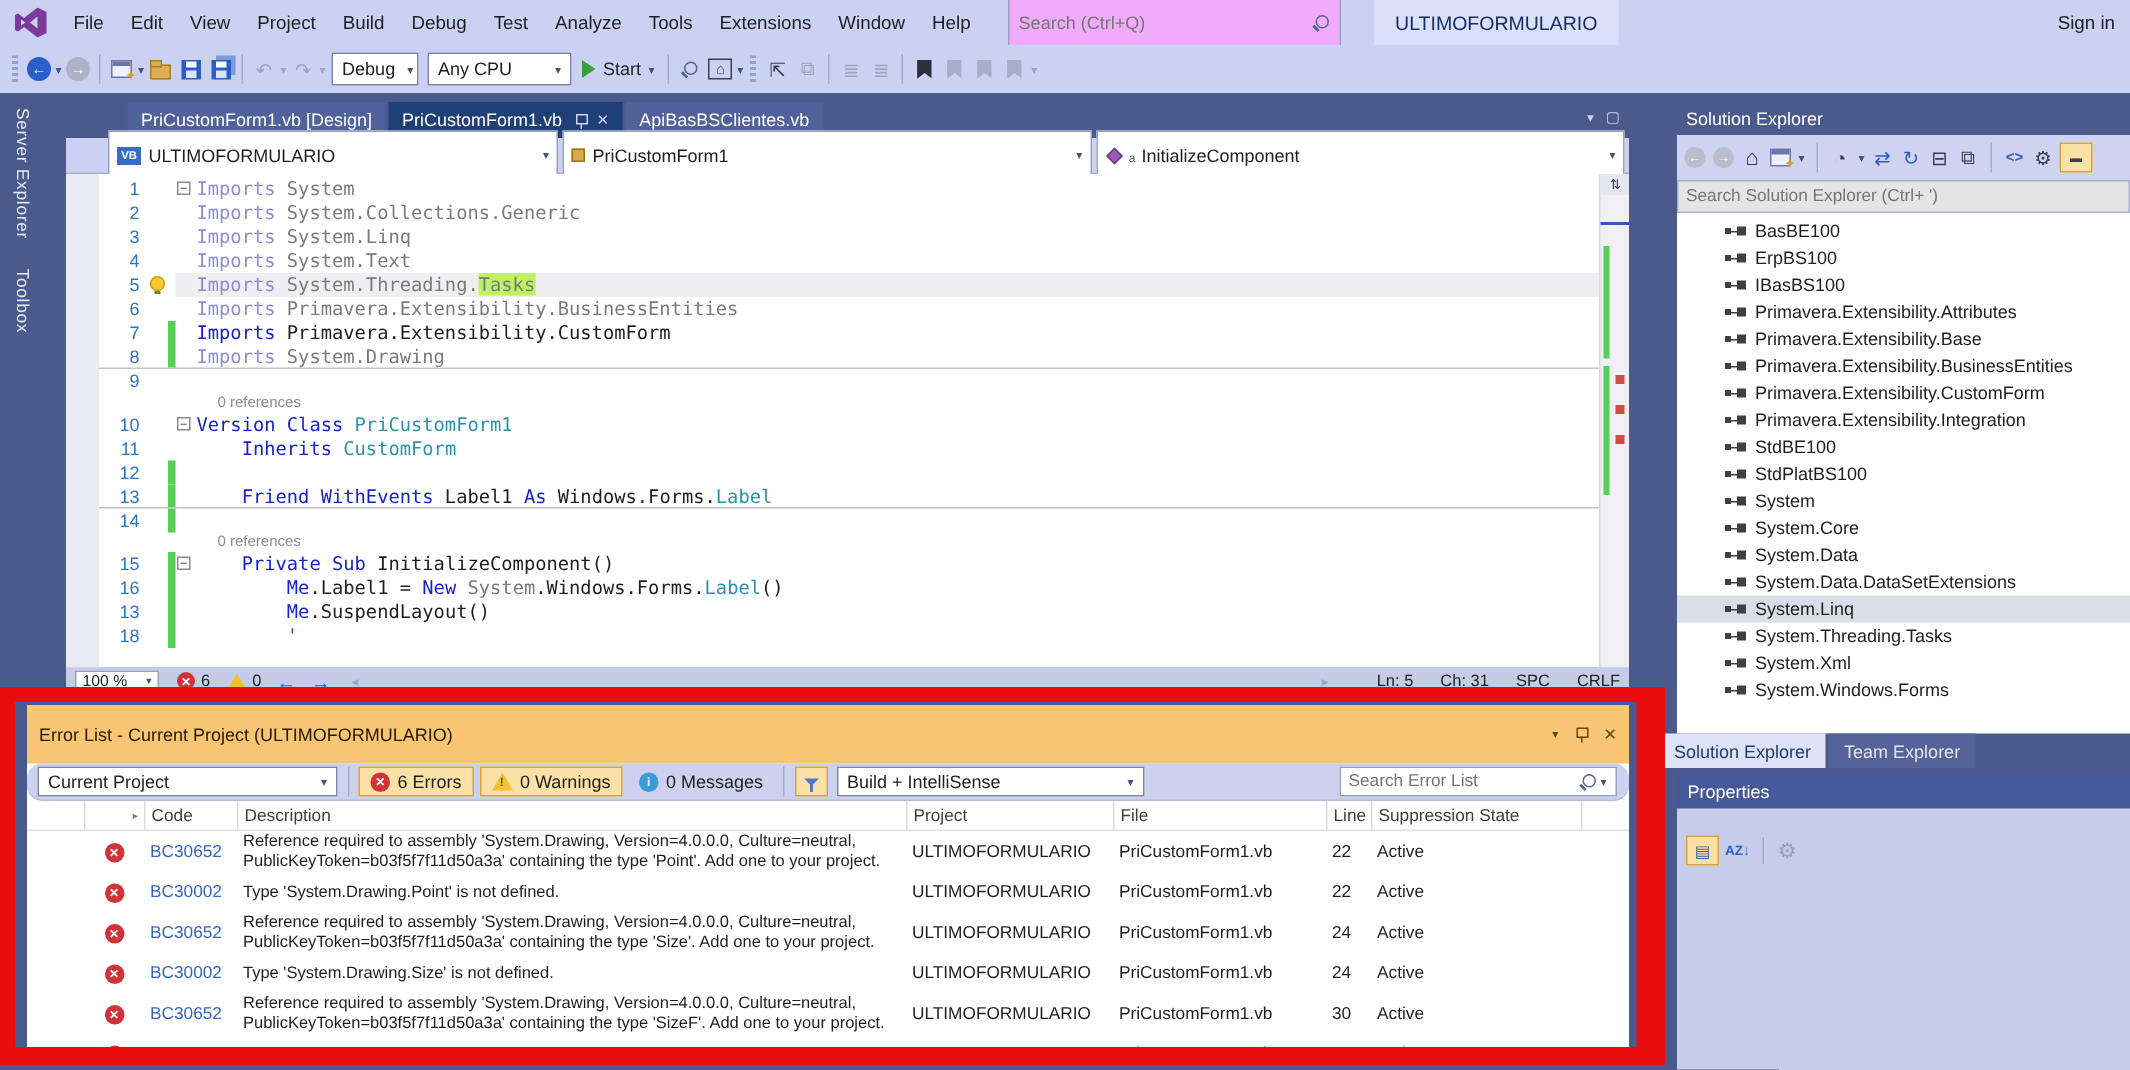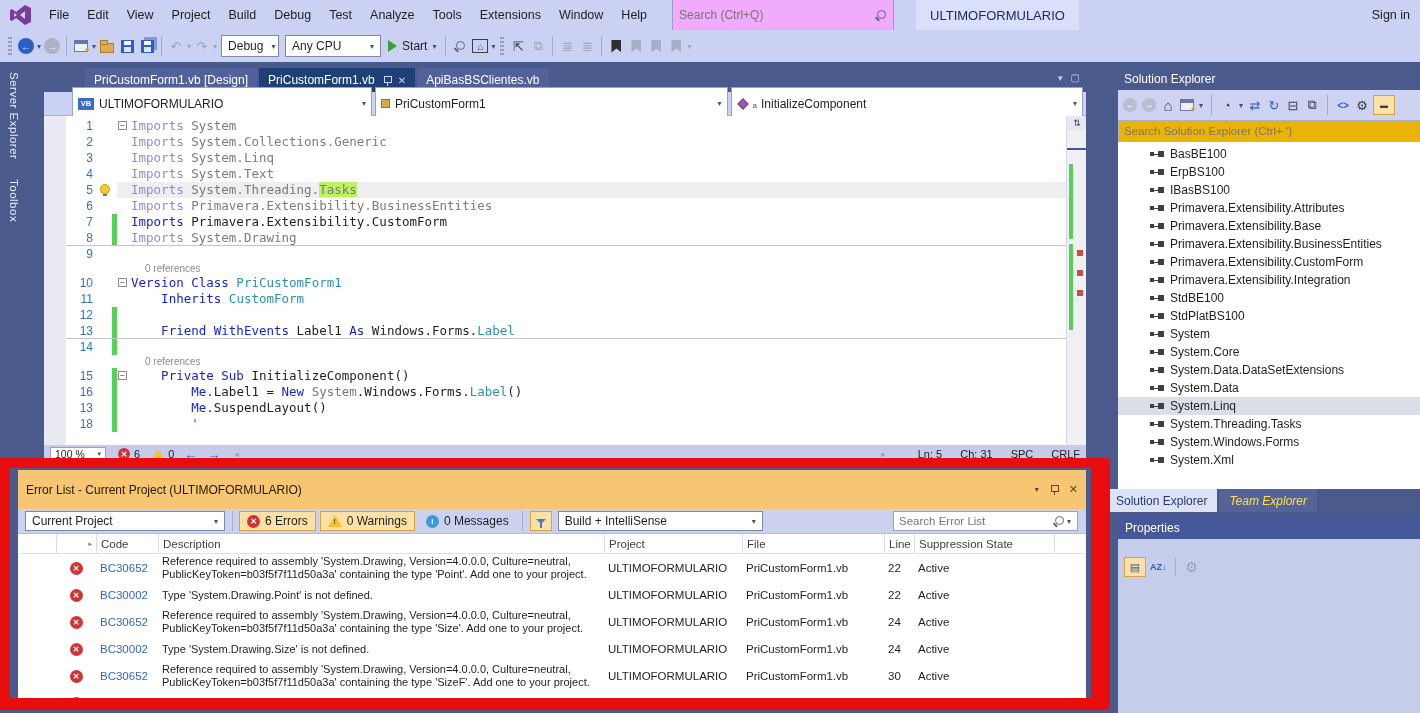--- a/index.html
+++ b/index.html
@@ -110,21 +110,21 @@
 
   
   #error-list { position:absolute; left:18px; top:470px; width:1068px; height:233px; background:#fff; }
   #el-title { height:39px; background:#f8c572; display:flex; align-items:center; padding:0 8px; font-size:12px; color:#231a00; }
   #el-title-icons { margin-left:auto; display:flex; align-items:center; gap:10px; color:#5a4a14; }
   #el-title-icons .caret { color:#5a4a14; }
   .pin-ic { position:relative; width:9px; height:12px; }
   .pin-ic::before { content:""; position:absolute; left:1px; top:1px; width:6px; height:5px; border:1px solid #5a4a14; }
   .pin-ic::after { content:""; position:absolute; left:4px; top:7px; width:1px; height:4px; background:#5a4a14; }
   .close-x { font-size:11px; }
-  #el-toolbar { height:25px; background:#ccd2ee; display:flex; align-items:center; padding:0 4px; border-bottom:1px solid #b4bad8; }
+  #el-toolbar { height:25px; background:#ccd2ee; display:flex; align-items:center; padding:0 4px; border-bottom:1px solid #b4bad8;border-radius:10px; }
   .dd-scope { width:200px; height:20px; } .dd-build { width:205px; height:20px; }
   .toggle-btn { display:inline-flex; align-items:center; gap:5px; height:20px; padding:0 7px; margin:0 2px; font-size:12px; }
   .toggle-on { background:#fbe1a5; border:1px solid #d9a343; }
   .flat-btn { display:inline-flex; align-items:center; gap:5px; height:20px; padding:0 7px; margin:0 2px; font-size:12px; }
   .err-badge { width:13px; height:13px; border-radius:50%; background:#d13438; color:#fff; font-size:8px; font-weight:bold; display:inline-flex; align-items:center; justify-content:center; flex:none; }
   .warn-badge { width:0; height:0; border-left:7px solid transparent; border-right:7px solid transparent; border-bottom:12px solid #f2c233; position:relative; }
   .warn-badge::after { content:"!"; position:absolute; left:-1.5px; top:2px; font-size:8px; font-weight:bold; color:#6b5200; }
   .info-badge { width:13px; height:13px; border-radius:50%; background:#3b9cd9; color:#fff; font-size:8px; font-weight:bold; display:inline-flex; align-items:center; justify-content:center; }
   .funnel-btn { width:22px; height:20px; background:#fbe1a5; border:1px solid #d9a343; display:inline-flex; align-items:center; justify-content:center; margin:0 3px; }
   .funnel { position:relative; width:0; height:0; border-left:5px solid transparent; border-right:5px solid transparent; border-top:5px solid #4e79c7; }
@@ -146,33 +146,33 @@
   
   #red-annotation { position:absolute; left:0; top:458px; width:1110px; height:252px; border-style:solid; border-color:#e90d0d; border-width:10px 19px 12px 10px; z-index:50; pointer-events:none; }
 
   
   #right-panel { position:absolute; left:1118px; top:68px; width:302px; height:645px; }
   #se-title { height:22px; color:#fff; font-size:12px; display:flex; align-items:center; padding-left:6px; }
   #se-toolbar { height:30px; background:#cdd3f1; display:flex; align-items:center; padding:0 4px; gap:3px; }
   .sei { display:inline-flex; align-items:center; justify-content:center; min-width:16px; height:20px; font-size:13px; }
   .sei-circle { width:14px; height:14px; border-radius:50%; background:#b9bdcd; color:#fff; font-size:9px; display:inline-flex; align-items:center; justify-content:center; }
   .tan-box { background:#fbe1a5; border:1px solid #d9a343; width:22px; height:20px; display:inline-flex; align-items:center; justify-content:center; }
-  #se-search { height:22px; background:#eab308; border:1px solid #aab0cc; display:flex; align-items:center; padding:0 5px; }
+  #se-search { height:22px; background:#e5e5e5; border:1px solid #aab0cc; display:flex; align-items:center; padding:0 5px; }
   #se-search input { border:none; outline:none; flex:1; font-size:11.5px; color:#5c6170; font-family:"Liberation Sans",sans-serif; background:transparent; }
   #se-tree { height:347px; background:#fff; overflow:hidden; padding-top:3px; }
   .tree-row { height:18px; display:flex; align-items:center; padding-left:32px; font-size:12px; color:#1e1e1e; }
   .tree-row.selected { background:#dbdee7; }
   .ref-icon { position:relative; width:14px; height:8px; margin-right:6px; flex:none; }
   .ref-icon::before { content:""; position:absolute; left:0; top:2px; width:4px; height:4px; background:#3f3f46; }
   .ref-icon::after { content:""; position:absolute; right:0; top:1px; width:6px; height:6px; background:#3f3f46; }
   .ref-icon span { position:absolute; left:4px; top:3.5px; width:4px; height:1px; background:#3f3f46; }
   #panel-tabs { height:23px; display:flex; margin-left:-12px; }
   .ptab { height:23px; display:flex; align-items:center; padding:0 10px; font-size:12px; margin-right:2px; }
   .ptab.active { background:#dde2f5; color:#243a72; }
-  .ptab.inactive { background:#55639b; color:#fde047;font-style:italic; }
+  .ptab.inactive { background:#55639b; color:#e5e5e5; }
   #props-gap { height:4px; }
   #props-title { height:23px; background:#45599a; color:#fff; font-size:12px; display:flex; align-items:center; padding-left:7px; }
   #props-body { height:216px; background:#c6cdeb; padding-top:18px; }
   #props-toolbar { display:flex; align-items:center; gap:4px; padding-left:6px; }
   .az-ic { font-size:9px; font-weight:bold; color:#2b5fc7; }
   .psep { width:1px; height:18px; background:#a5abcc; margin:0 4px; }
   .wrench { color:#9aa0b5; font-size:14px; }
 </style>
 </head>
 <body>
@@ -640,51 +640,51 @@
         <div class="tree-row">
           <span class="ref-icon">
             <span></span>
           </span>
           <span class="label">System.Core</span>
         </div>
         <div class="tree-row">
           <span class="ref-icon">
             <span></span>
           </span>
+          <span class="label">System.Data</span>
+        </div>
+        <div class="tree-row">
+          <span class="ref-icon">
+            <span></span>
+          </span>
           <span class="label">System.Data.DataSetExtensions</span>
         </div>
-        <div class="tree-row">
-          <span class="ref-icon">
-            <span></span>
-          </span>
-          <span class="label">System.Data</span>
-        </div>
         <div class="tree-row selected">
           <span class="ref-icon">
             <span></span>
           </span>
           <span class="label">System.Linq</span>
         </div>
         <div class="tree-row">
           <span class="ref-icon">
             <span></span>
           </span>
           <span class="label">System.Threading.Tasks</span>
         </div>
         <div class="tree-row">
           <span class="ref-icon">
             <span></span>
           </span>
+          <span class="label">System.Xml</span>
+        </div>
+        <div class="tree-row">
+          <span class="ref-icon">
+            <span></span>
+          </span>
           <span class="label">System.Windows.Forms</span>
-        </div>
-        <div class="tree-row">
-          <span class="ref-icon">
-            <span></span>
-          </span>
-          <span class="label">System.Xml</span>
         </div>
       </div>
     <div id="panel-tabs">
       <span class="ptab active">Solution Explorer</span>
       <span class="ptab inactive">Team Explorer</span>
     </div>
     <div id="props-gap"></div>
     <div id="props-title">Properties</div>
     <div id="props-body">
       <div id="props-toolbar">

